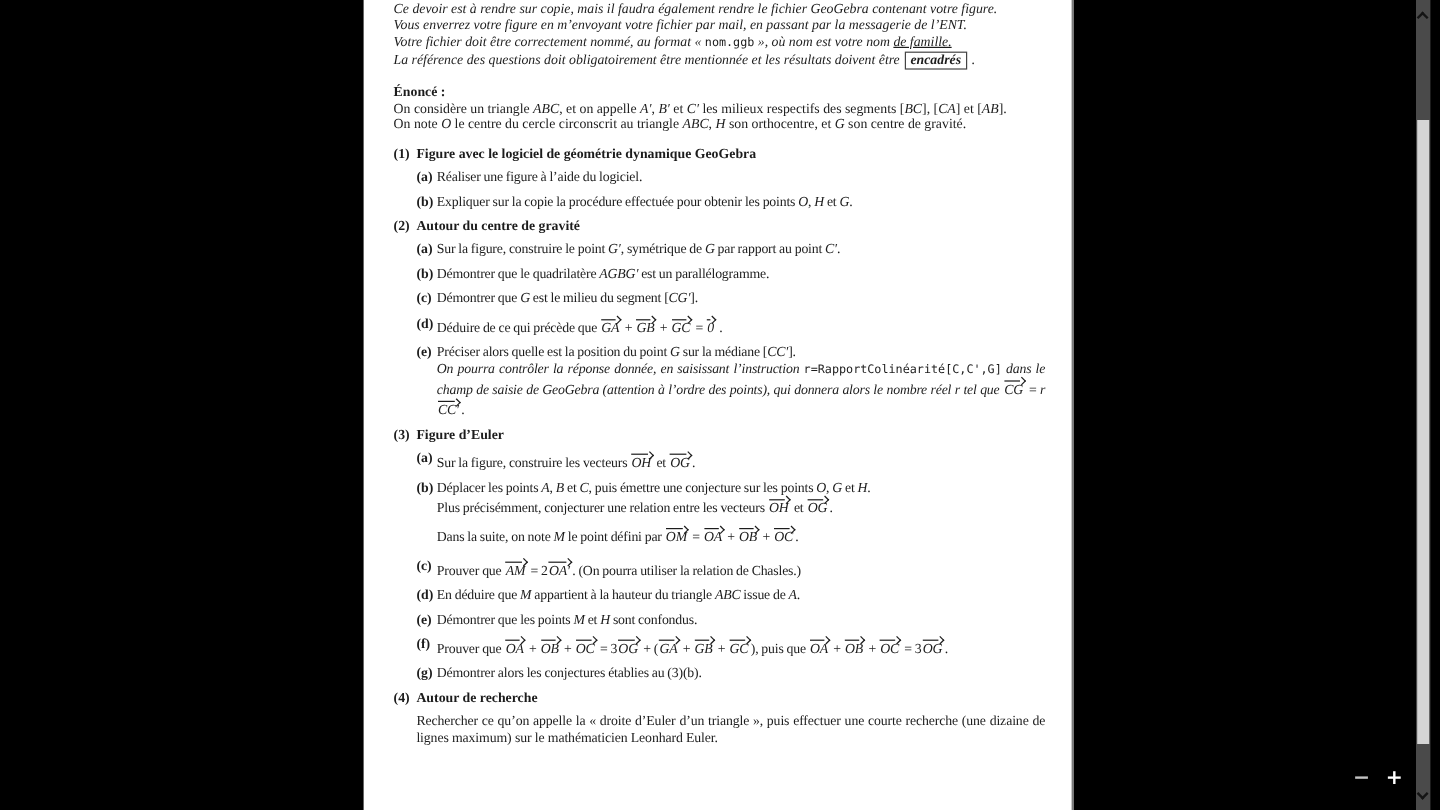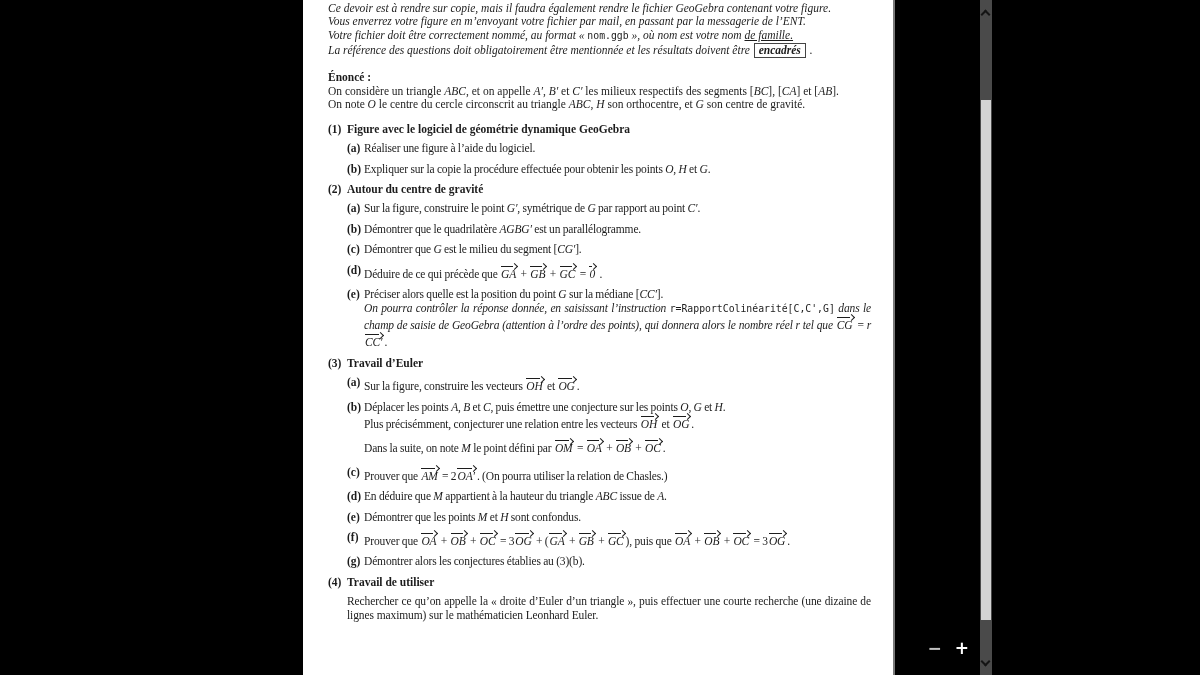--- a/index.html
+++ b/index.html
@@ -1,19 +1,19 @@
 <!DOCTYPE html>
 <html><head>
 <meta charset="utf-8">
 <style>
   * { margin:0; padding:0; box-sizing:border-box; }
   html,body { width:1200px; height:675px; background:#000; overflow:hidden; }
   body { font-family:"Liberation Serif", serif; }
 
-  .viewer { position:relative; width:992px; height:675px; background:#000; }
+  .viewer { position:relative; width:1192px; height:675px; background:#000; }
 
   .page {
     position:absolute; left:303px; top:0; width:592px; height:675px;
     background:#fff; color:#1c1c1c;
     border-right:2px solid #7a7a7a;
     padding:2px 22px 0 25px;
     font-size:11.5px; line-height:13.4px;
     overflow:hidden;
   }
 
@@ -133,21 +133,21 @@
               <div class="item-body">
                 <div class="para">Préciser alors quelle est la position du point <span class="mi">G</span> sur la médiane [<span class="mi">CC′</span>].</div>
                 <div class="para"><span class="mi">On pourra contrôler la réponse donnée, en saisissant l’instruction</span> <span class="mono">r=RapportColinéarité[C,C',G]</span> <span class="mi">dans le champ de saisie de GeoGebra (attention à l’ordre des points), qui donnera alors le nombre réel r tel que</span> <span class="vec">CG</span> = <span class="mi">r</span><span class="vec">CC′</span>.</div>
               </div>
             </div>
           </div>
         </div>
         <div class="section">
           <div class="sec-head">
             <span class="sec-num">(3)</span>
-            <span class="sec-title">Travail d’Euler</span>
+            <span class="sec-title">Figure d’Euler</span>
           </div>
           <div class="items">
             <div class="item">
               <span class="item-label">(a)</span>
               <div class="item-body">
                 <div class="para">Sur la figure, construire les vecteurs <span class="vec">OH</span> et <span class="vec">OG</span>.</div>
               </div>
             </div>
             <div class="item">
               <span class="item-label">(b)</span>
@@ -190,21 +190,21 @@
               <span class="item-label">(g)</span>
               <div class="item-body">
                 <div class="para">Démontrer alors les conjectures établies au <span class="bb">(3)(b)</span>.</div>
               </div>
             </div>
           </div>
         </div>
         <div class="section">
           <div class="sec-head">
             <span class="sec-num">(4)</span>
-            <span class="sec-title">Travail de utiliser</span>
+            <span class="sec-title">Autour de recherche</span>
           </div>
           <div class="sec-body">
             <div class="para">Rechercher ce qu’on appelle la « droite d’Euler d’un triangle », puis effectuer une courte recherche (une dizaine de lignes maximum) sur le mathématicien Leonhard Euler.</div>
           </div>
         </div>
       </div>
   </div>
 
   <div class="zoom-controls">
     <button class="zoom-btn zoom-out">−</button>

